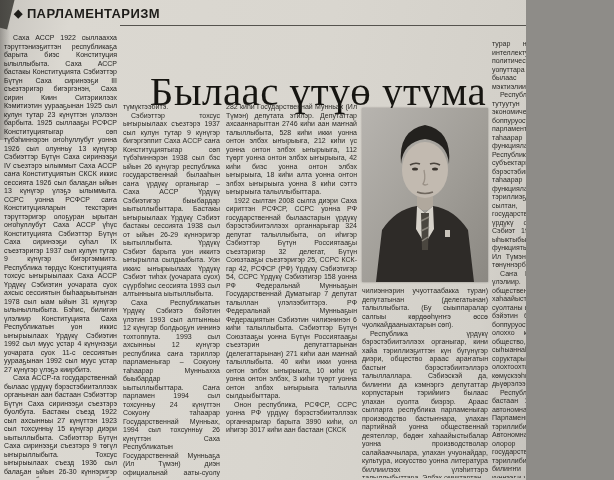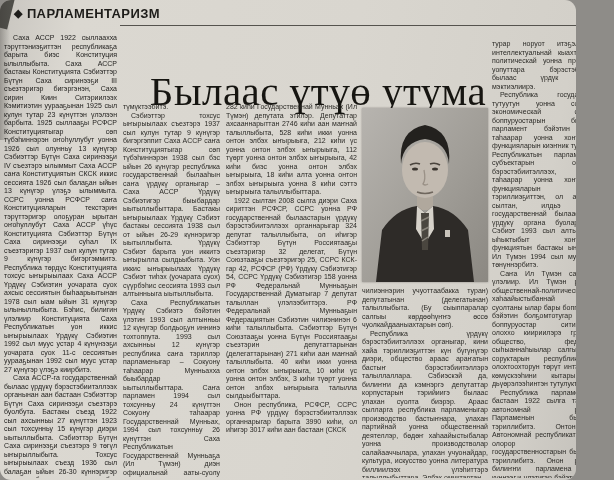--- a/index.html
+++ b/index.html
@@ -1,19 +1,19 @@
 <!DOCTYPE html>
 <html><head>
 <meta charset="utf-8">
 <style>
   html,body{margin:0;padding:0;background:#8e8c88;}
   .page{
-    position:relative;width:576px;height:480px;overflow:hidden;
+    position:relative;width:526px;height:480px;overflow:hidden;
     background:linear-gradient(100deg,#c8c5bf 0%,#dbd8d1 12%,#d9d6cf 55%,#d3d0c9 88%,#c6c3bd 100%);
-    font-family:"Liberation Sans",sans-serif;color:#2b2a26;border-radius:11px;
+    font-family:"Liberation Sans",sans-serif;color:#2b2a26;
   }
   .corner-mark{position:absolute;left:-6px;top:-10px;width:18px;height:38px;background:#3a3834;transform:rotate(14deg);opacity:.85;}
   .edge-shade{position:absolute;left:0;top:0;width:10px;height:140px;background:linear-gradient(to right,rgba(60,58,54,.35),rgba(60,58,54,0));}
   .rubric{position:absolute;left:14px;top:6px;font-weight:bold;font-size:13px;letter-spacing:.4px;color:#1e1d1a;white-space:nowrap;}
   .rubric .diamond{font-size:11px;margin-right:4px;position:relative;top:-1px;}
   .top-rule{position:absolute;left:120px;top:25px;width:492px;height:1px;background:#55534e;}
   .subhead{
     position:absolute;left:124px;top:30px;width:356px;
     font-family:"Liberation Serif",serif;font-weight:bold;font-size:13px;line-height:15.5px;color:#1c1b18;
   }

